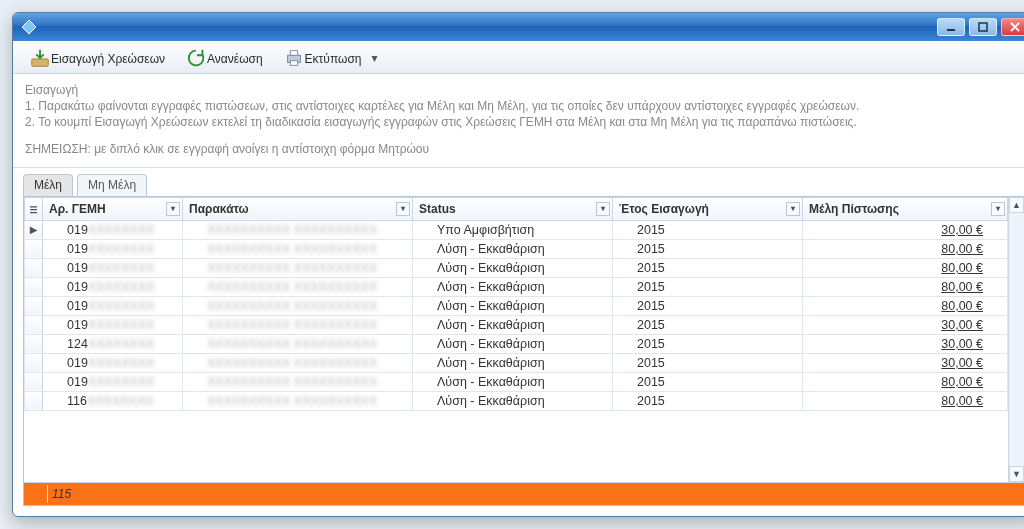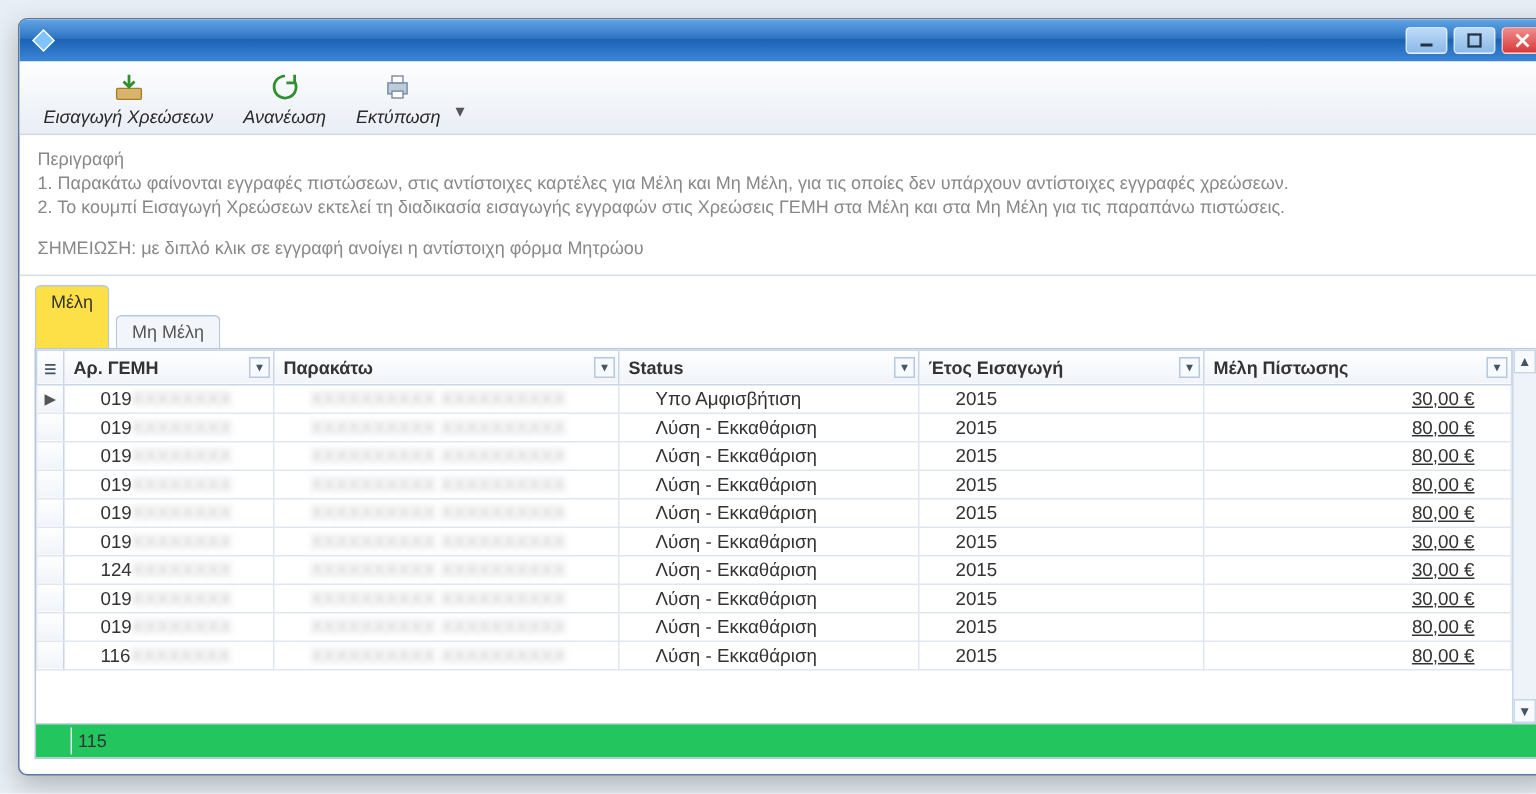--- a/index.html
+++ b/index.html
@@ -43,48 +43,47 @@
   }
   .winbtn.close { background: linear-gradient(#f08a8a,#d83a3a); }
   .winbtn svg { width: 12px; height: 12px; }
   .toolbar {
     display: flex; align-items: flex-end;
     padding: 4px 6px 2px 6px;
     background: linear-gradient(#fdfeff,#e9eef5);
     border-bottom: 1px solid #c9d6e7;
   }
   .tbtn {
-    display: flex; flex-direction: column; align-items: center;
+    display: flex; flex-direction: row; align-items: center;
     min-width: 64px; padding: 2px 10px 2px 10px;
     cursor: default;
     color: #2a2a2a;
-    font-style: italic;
   }
   .tbtn .ticon { width: 22px; height: 22px; display:flex; align-items:center; justify-content:center; }
   .tbtn span.lbl { margin-top: 2px; font-size: 12px; }
   .tdrop { width:14px; display:flex; align-items:flex-end; padding-bottom:6px; color:#555; }
   .desc {
     padding: 8px 12px 10px 12px;
     color: #888;
     line-height: 1.35;
     border-bottom: 1px solid #d7dee8;
   }
   .tabs {
     padding: 6px 10px 0 10px;
     display: flex; gap: 4px;
   }
   .tab {
     padding: 3px 10px 4px 10px;
     border: 1px solid #b7c8dd;
     border-bottom: none;
     border-radius: 4px 4px 0 0;
-    background: #fde047;
+    background: #e5e5e5;
     cursor: default;
   }
-  .tab.inactive { background:#f2f6fb; color:#555;margin-top:20px; }
+  .tab.inactive { background:#f2f6fb; color:#555; }
   .gridwrap {
     flex:1; margin: 0 10px 10px 10px;
     border: 1px solid #b7c8dd;
     display:flex; flex-direction:column;
     background:#fff;
     overflow:hidden;
   }
   table { width:100%; border-collapse: collapse; table-layout: fixed; }
   thead th {
     background: linear-gradient(#fff,#f0f4fa);
@@ -113,22 +112,23 @@
     background: linear-gradient(#fff,#f0f4fa);
     border-right:1px solid #c9d6e7;
     text-align:center; color:#555; font-size:10px;
     width:18px; padding:0;
   }
   tbody td.amount { text-align: right; text-decoration: underline; }
   .blurred { color:#bbb; filter: blur(2px); }
   .footer {
     border-top:1px solid #c9d6e7;
     padding: 2px 6px;
-    background:#22c55e;
+    background:#f97316;
     display:flex;
+    font-style:italic;
   }
   .footer .count { padding:2px 4px; color:#333; }
   .vscroll {
     width:16px; background:#eef3fa; border-left:1px solid #c9d6e7;
     display:flex; flex-direction:column; align-items:center;
   }
   .vscroll .arrow { width:100%; height:16px; border:1px solid #c9d6e7; background:#f7fafe; display:flex; align-items:center; justify-content:center; font-size:9px; color:#456; cursor:pointer;}
   .vscroll .track { flex:1; }
   .gridbody { display:flex; flex:1; overflow:hidden; }
   .tablearea { flex:1; overflow:hidden; }
@@ -188,21 +188,21 @@
             <rect x="8" y="4" width="8" height="5" fill="#fff" stroke="#789"></rect>
             <rect x="8" y="15" width="8" height="5" fill="#fff" stroke="#789"></rect>
           </svg>
       </span>
       <span class="lbl">Εκτύπωση</span>
     </div>
     <div class="tdrop">▾</div>
   </div>
 
   <div class="desc">
-    <div>Περιγραφή</div>
+    <div>Εισαγωγή</div>
     <div>1.  Παρακάτω φαίνονται εγγραφές πιστώσεων, στις αντίστοιχες καρτέλες για Μέλη και Μη Μέλη, για τις οποίες δεν υπάρχουν αντίστοιχες εγγραφές χρεώσεων.</div>
     <div>2.  Το κουμπί Εισαγωγή Χρεώσεων εκτελεί τη διαδικασία εισαγωγής εγγραφών στις Χρεώσεις ΓΕΜΗ στα Μέλη και στα Μη Μέλη για τις παραπάνω πιστώσεις.</div>
     <div style="height:10px"></div>
     <div>ΣΗΜΕΙΩΣΗ: με διπλό κλικ σε εγγραφή ανοίγει η αντίστοιχη φόρμα Μητρώου</div>
   </div>
 
   <div class="tabs">
     <div class="tab">Μέλη</div>
     <div class="tab inactive">Μη Μέλη</div>
   </div>

